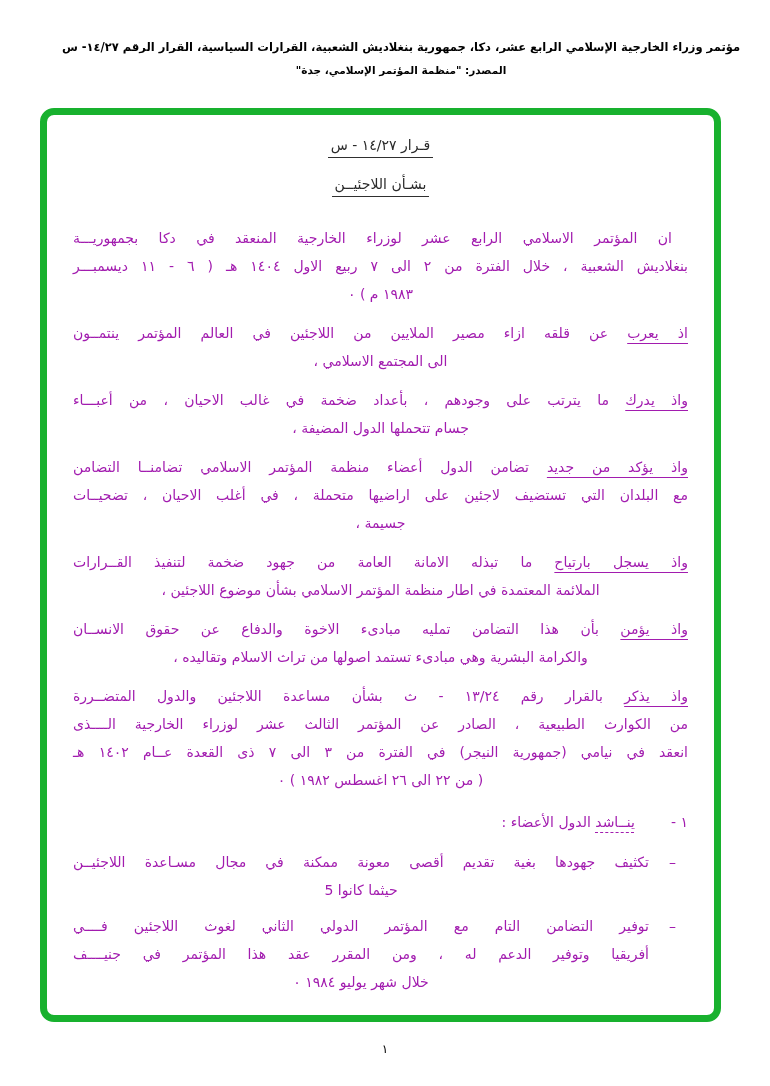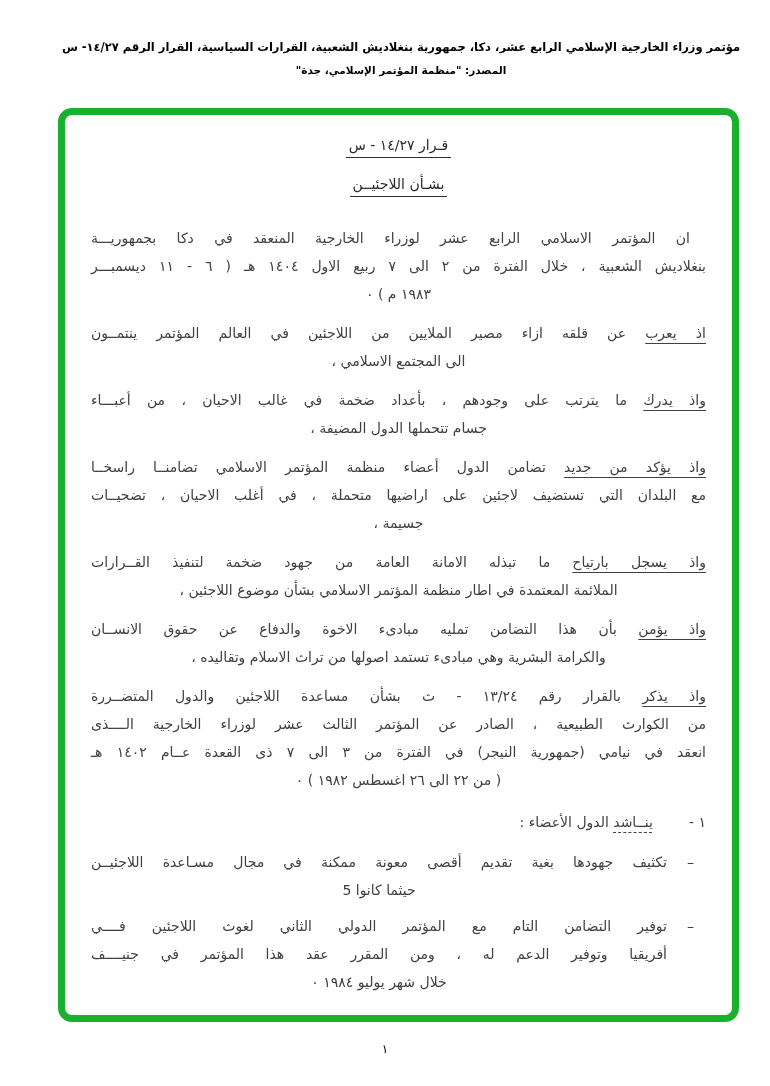--- a/index.html
+++ b/index.html
@@ -14,34 +14,34 @@
   
   .header {
     position:absolute; top:40px; left:16px; width:770px;
     text-align:center; direction:rtl; color:#000; font-weight:bold;
   }
   .header-line1 { font-size:11.5px; white-space:nowrap; letter-spacing:0; }
   .header-line2 { font-size:10.5px; margin-top:10px; }
 
   
   .frame {
-    position:absolute; left:58px; top:108px; width:681px; height:914px;
+    position:absolute; left:40px; top:108px; width:681px; height:914px;
     border:7px solid #18b12e;       
     border-radius:14px;
     padding:20px 26px 0 26px;
     direction:rtl;
   }
 
   
   .titles { text-align:center; margin-bottom:30px; }
   .title-line { line-height:20px; margin-bottom:19px; font-size:14px; color:#2a2a2a; }
   .tspan { border-bottom:1.5px solid #2f2f2f; padding:0 3px 4px 3px; }
 
   
-  .docbody { font-size:14px; line-height:28px; color:#404040; }
+  .docbody { font-size:14px; line-height:28px; color:#a21caf; }
   .para { margin-bottom:11px; }
   .line { text-align:justify; text-align-last:justify; }
   .line.last { text-align:center; text-align-last:auto; }
   .line.indent { text-indent:16px; }
   .u  { text-decoration:underline; text-underline-offset:5px; text-decoration-thickness:1.2px; }
   .u.dashed { text-decoration-style:dashed; }
 
   
   .item { margin:14px 0 12px 0; text-align:right; }
   .item-num { margin-left:36px; }
@@ -84,21 +84,21 @@
       <div class="line"><span class="u">اذ يعرب</span><span> عن قلقه ازاء مصير الملايين من اللاجئين في العالم المؤتمر ينتمــون</span></div>
       <div class="line last">الى المجتمع الاسلامي ،</div>
     </div>
 
     <div class="para">
       <div class="line"><span class="u">واذ يدرك</span><span> ما يترتب على وجودهم ، بأعداد ضخمة في غالب الاحيان ، من أعبـــاء</span></div>
       <div class="line last">جسام تتحملها الدول المضيفة ،</div>
     </div>
 
     <div class="para">
-      <div class="line"><span class="u">واذ يؤكد من جديد</span><span> تضامن الدول أعضاء منظمة المؤتمر الاسلامي تضامنــا راسخــا</span></div>
+      <div class="line"><span class="u">واذ يؤكد من جديد</span><span> تضامن الدول أعضاء منظمة المؤتمر الاسلامي تضامنــا التضامن</span></div>
       <div class="line">مع البلدان التي تستضيف لاجئين على اراضيها متحملة ، في أغلب الاحيان ، تضحيــات</div>
       <div class="line last">جسيمة ،</div>
     </div>
 
     <div class="para">
       <div class="line"><span class="u">واذ يسجل بارتياح</span><span> ما تبذله الامانة العامة من جهود ضخمة لتنفيذ القــرارات</span></div>
       <div class="line last">الملائمة المعتمدة في اطار منظمة المؤتمر الاسلامي بشأن موضوع اللاجئين ،</div>
     </div>
 
     <div class="para">

